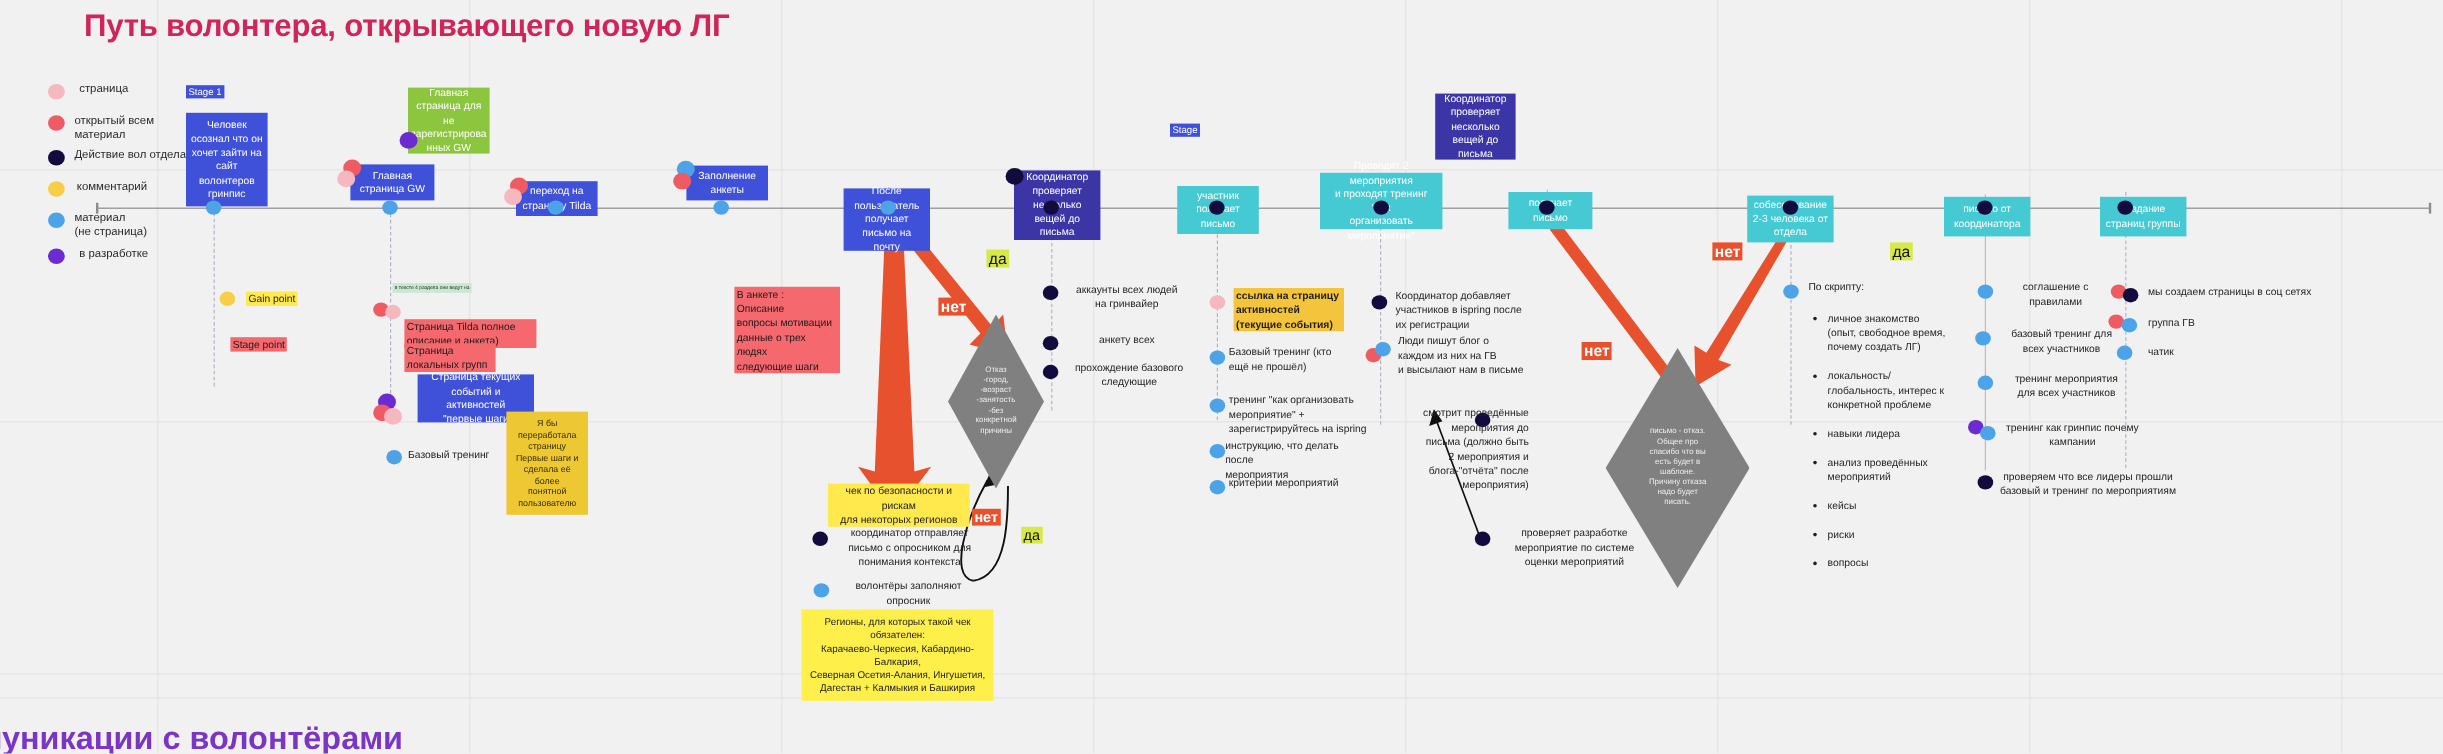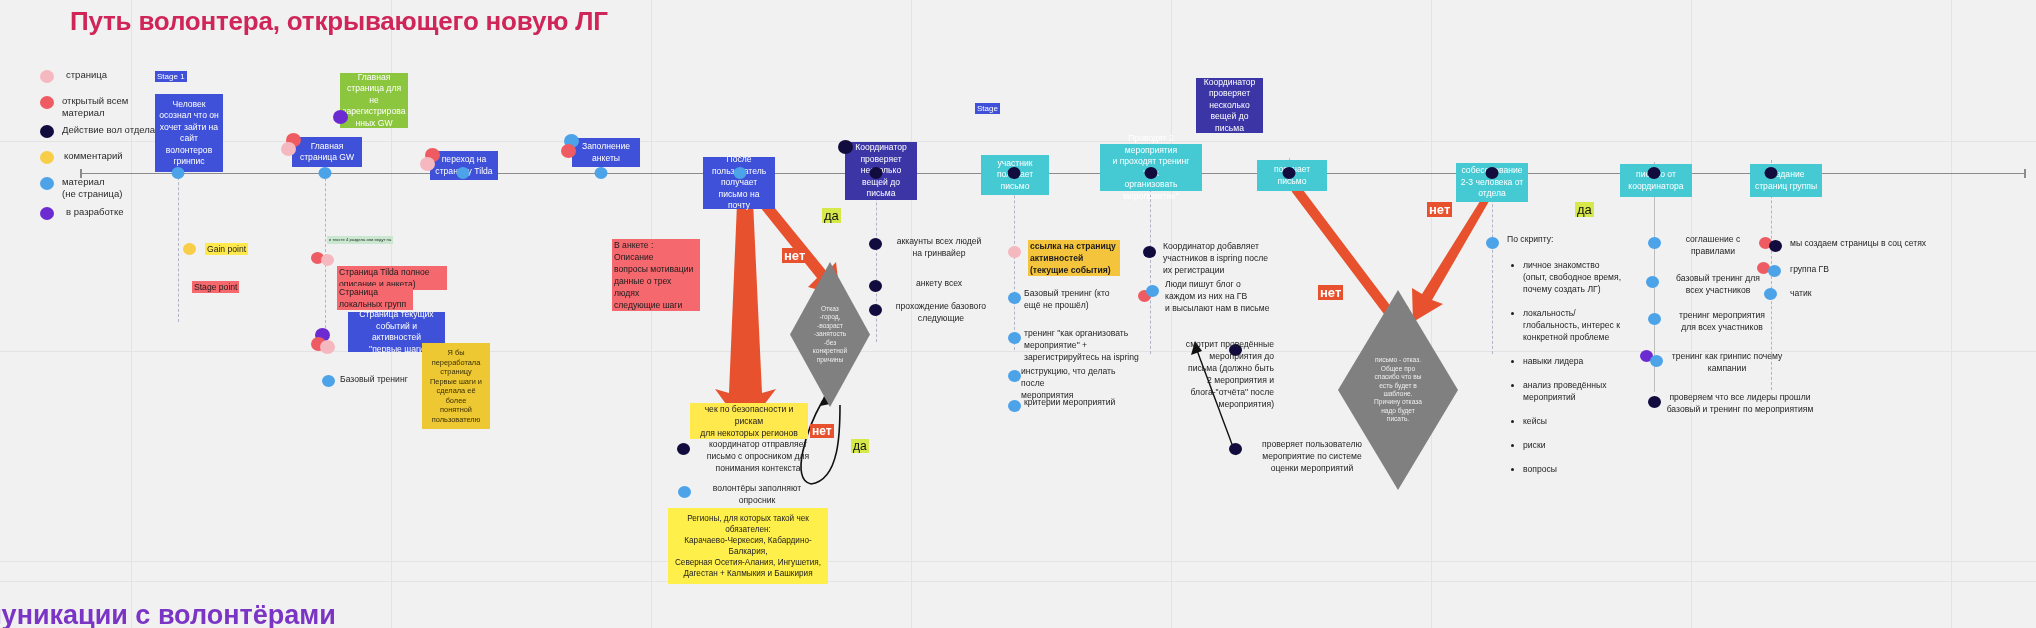--- a/index.html
+++ b/index.html
@@ -425,21 +425,21 @@
 
   <div class="bdot dcolor-navy" style="left:1229px; top:344px"></div>
   <div class="txt r" style="left:1150px; top:338px; width:124px">смотрит проведённые
 мероприятия до
 письма (должно быть
 2 мероприятия и
 блога-"отчёта" после
 мероприятия)</div>
 
   <div class="bdot dcolor-navy" style="left:1229px; top:443px"></div>
-  <div class="txt c" style="left:1247px; top:438px; width:130px">проверяет пользователю
+  <div class="txt c" style="left:1247px; top:438px; width:130px">проверяет разработке
 мероприятие по системе
 оценки мероприятий</div>
 
   <div class="bdot dcolor-blue" style="left:1486px; top:237px"></div>
   <div class="txt l" style="left:1507px; top:233px; width:120px">По скрипту:</div>
   <ul class="bullets txt l" style="left:1512px; top:247px; width:125px; list-style:disc">
     <li>личное знакомство
 (опыт, свободное время,
 почему создать ЛГ)</li>
     <li>локальность/

